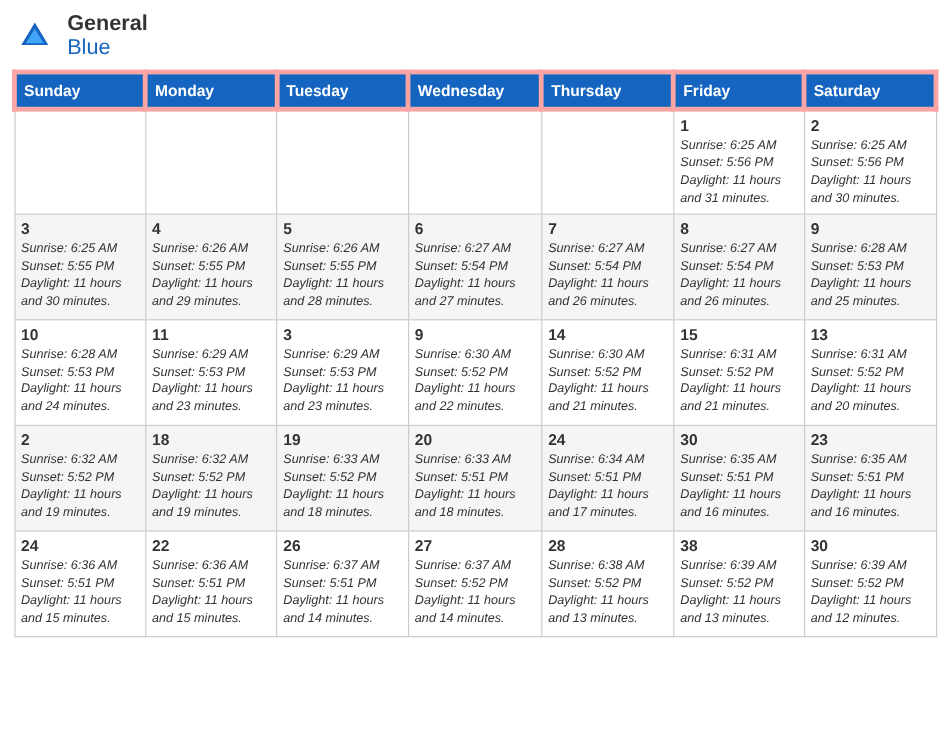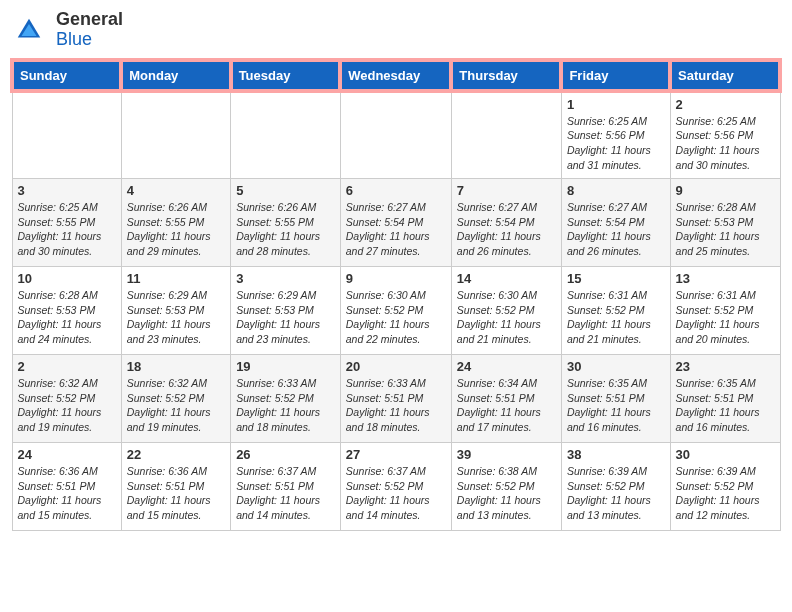--- a/index.html
+++ b/index.html
@@ -242,21 +242,21 @@
         </td>
         <td>
           <div class="day-number">26</div>
           <div class="day-info">Sunrise: 6:37 AM<br>Sunset: 5:51 PM<br>Daylight: 11 hours and 14 minutes.</div>
         </td>
         <td>
           <div class="day-number">27</div>
           <div class="day-info">Sunrise: 6:37 AM<br>Sunset: 5:52 PM<br>Daylight: 11 hours and 14 minutes.</div>
         </td>
         <td>
-          <div class="day-number">39</div>
+          <div class="day-number">28</div>
           <div class="day-info">Sunrise: 6:38 AM<br>Sunset: 5:52 PM<br>Daylight: 11 hours and 13 minutes.</div>
         </td>
         <td>
           <div class="day-number">38</div>
           <div class="day-info">Sunrise: 6:39 AM<br>Sunset: 5:52 PM<br>Daylight: 11 hours and 13 minutes.</div>
         </td>
         <td>
           <div class="day-number">30</div>
           <div class="day-info">Sunrise: 6:39 AM<br>Sunset: 5:52 PM<br>Daylight: 11 hours and 12 minutes.</div>
         </td>

